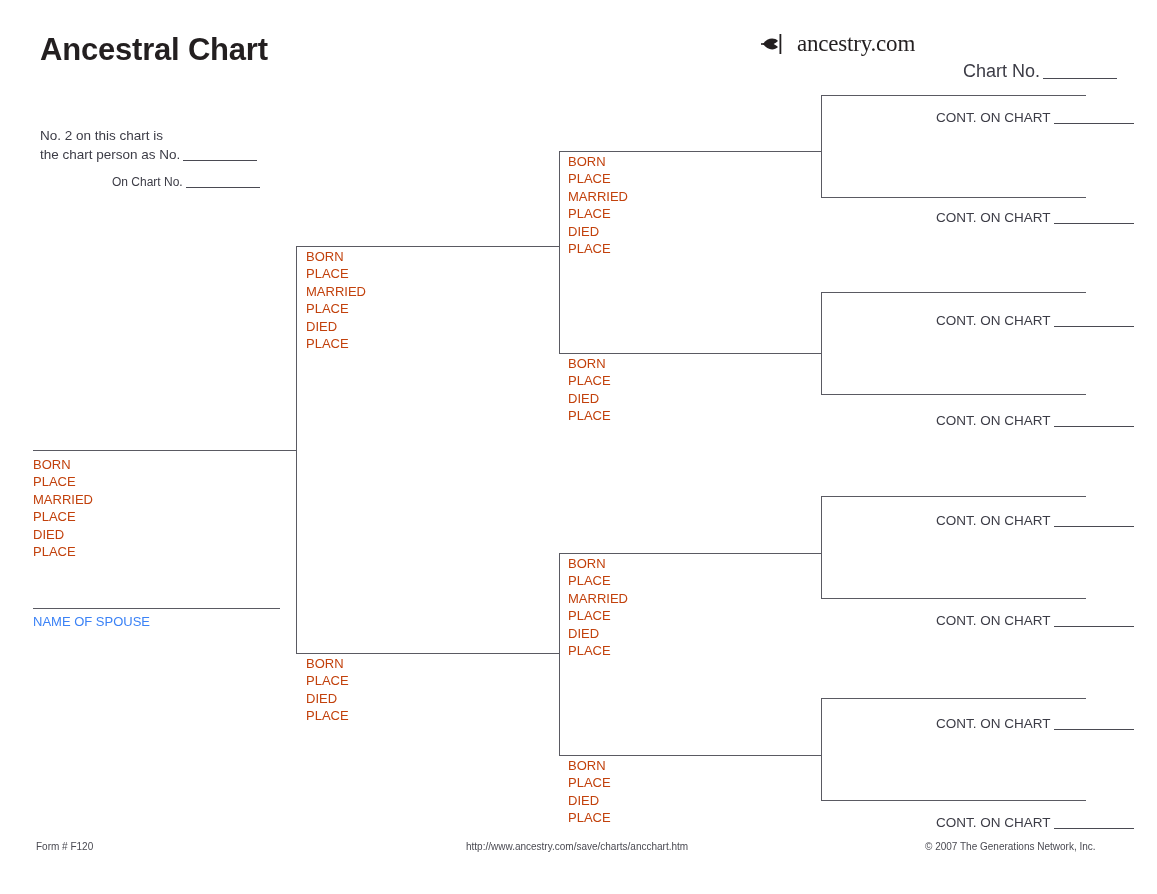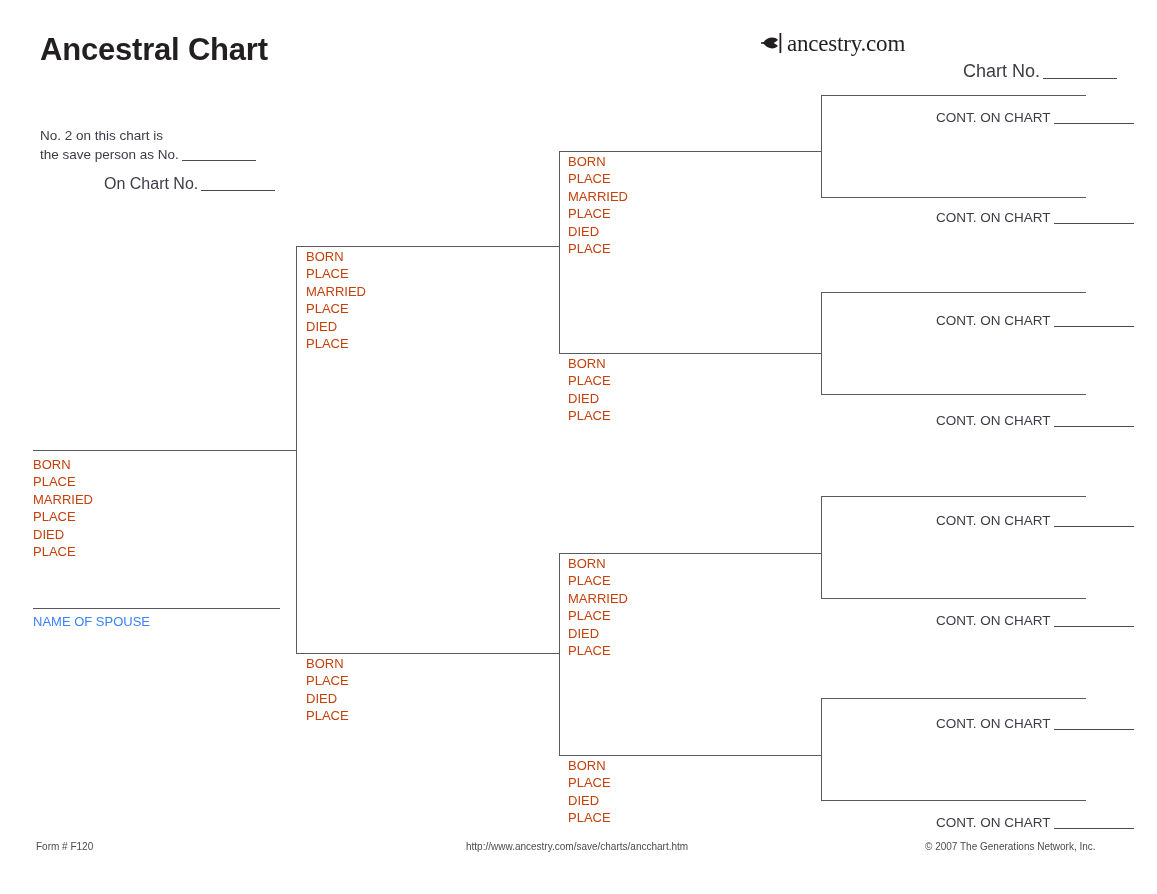--- a/index.html
+++ b/index.html
@@ -27,22 +27,22 @@
     font-size: 31px;
     font-weight: bold;
     letter-spacing: -0.2px;
     color: #231f20;
   }
   #brand {
     position: absolute;
     left: 760px;
     top: 31px;
     display: flex;
-    align-items: flex-start;
-    gap: 1px;
+    align-items: center;
+    gap: 11px;
   }
   #brand .brand-text {
     font-family: "Liberation Serif", serif;
     font-size: 23px;
     color: #231f20;
     letter-spacing: -0.2px;
   }
   #brand .brand-mark {
     display: block;
     width: 26px;
@@ -59,23 +59,23 @@
   #same-person-block {
     position: absolute;
     left: 40px;
     top: 126px;
     font-size: 13.5px;
     line-height: 19px;
     white-space: nowrap;
   }
   #on-chart-no {
     position: absolute;
-    left: 104px;
+    left: 112px;
     top: 175px;
-    font-size: 16px;
+    font-size: 12px;
     white-space: nowrap;
   }
 
   .blank-rule {
     display: inline-block;
     border-bottom: 1px solid #4a4a52;
     width: 74px;
     vertical-align: -2px;
     margin-left: 3px;
   }
@@ -147,21 +147,21 @@
     </span>
     <span class="brand-text">ancestry.com</span>
   </div>
 
   <div id="chart-no">
     <span>Chart No.</span><span class="blank-rule"></span>
   </div>
 
   <div id="same-person-block">
     <div>No. 2 on this chart is</div>
-    <div><span>the save person as No.</span><span class="blank-rule"></span></div>
+    <div><span>the chart person as No.</span><span class="blank-rule"></span></div>
   </div>
 
   <div id="on-chart-no">
     <span>On Chart No.</span><span class="blank-rule"></span>
   </div>
 
   <div class="hline" style="left:33px; top:450px; width:263px;"></div>
   <div class="fields" style="left:33px; top:456px;">
     <div>BORN</div>
     <div>PLACE</div>

